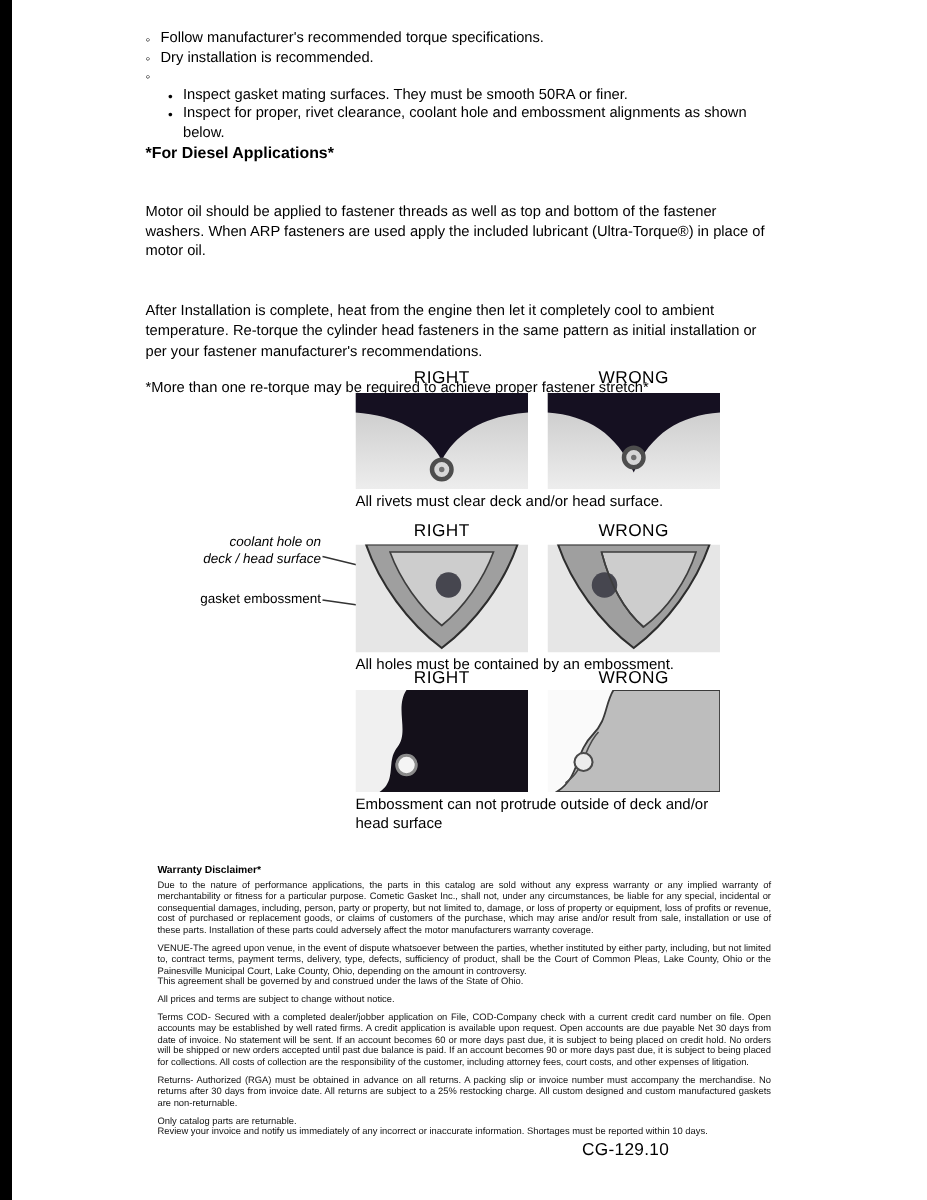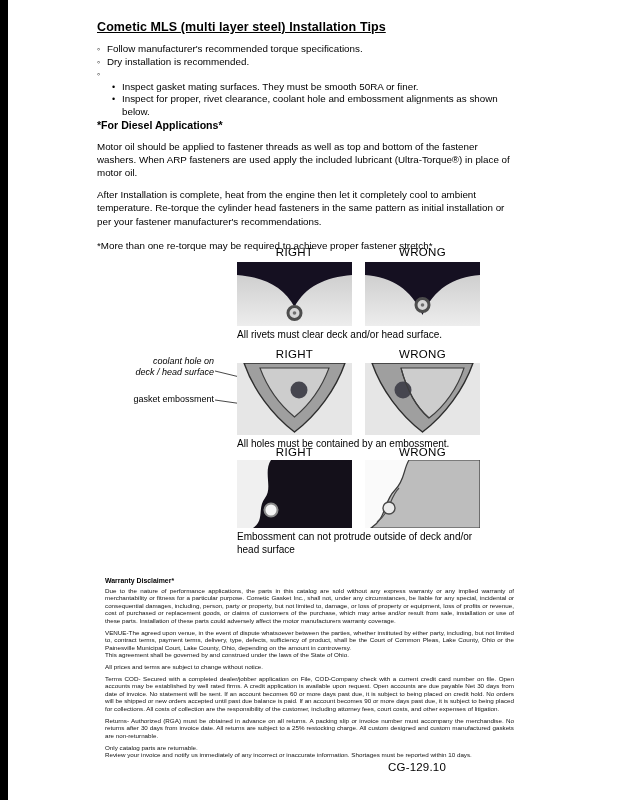--- a/index.html
+++ b/index.html
@@ -8,21 +8,21 @@
   .page { position:absolute; left:0; top:0; width:618px; height:800px; background:#fff; overflow:hidden; }
   .edge-bar { position:absolute; left:0; top:0; width:8px; height:800px; background:#000; }
 
   .content { position:absolute; left:97px; top:20px; width:424px; }
   .title { font-size:12.5px; font-weight:bold; text-decoration:underline; margin-bottom:9px; letter-spacing:.1px; }
   .tips { }
   .tip { display:flex; font-size:9.8px; line-height:12.6px; }
   .tip .m { flex:0 0 10px; width:10px; font-size:9px; }
   .tip.sub { padding-left:15px; }
   .diesel-heading { font-weight:bold; font-size:10.6px; }
-  .para { font-size:9.8px; line-height:13.2px; margin-top:9px; width:422px; }
+  .para { font-size:9.8px; line-height:13.2px; margin-top:27px; width:422px; }
   .note { margin-top:11px; }
 
   .diagram-area { position:absolute; left:0; top:244px; width:564px; height:330px; }
   .dg-header { position:absolute; width:115px; text-align:center; font-size:11.5px; letter-spacing:.3px; }
   .dg-img { position:absolute; width:115px; line-height:0; }
   .dg-caption { position:absolute; font-size:10px; line-height:12.5px; }
   .dg-label { position:absolute; font-size:9px; line-height:11px; text-align:right; white-space:pre-line; }
   .connectors { position:absolute; left:0; top:0; pointer-events:none; }
 
   .disclaimer { position:absolute; left:105px; top:577px; width:409px; }
@@ -31,21 +31,20 @@
 
   .footer-code { position:absolute; left:388px; top:761px; font-size:11.5px; letter-spacing:.2px; }
 </style>
 </head>
 <body>
 
 <div class="page">
   <div class="edge-bar"></div>
 
   <div class="content">
-    <div class="title">Cometic MLS (multi layer steel) Installation Tips</div>
 
     <div class="tips">
       <div class="tip">
         <span class="m">◦</span>
         <span>Follow manufacturer's recommended torque specifications.</span>
       </div>
       <div class="tip">
         <span class="m">◦</span>
         <span>Dry installation is recommended.</span>
       </div>

